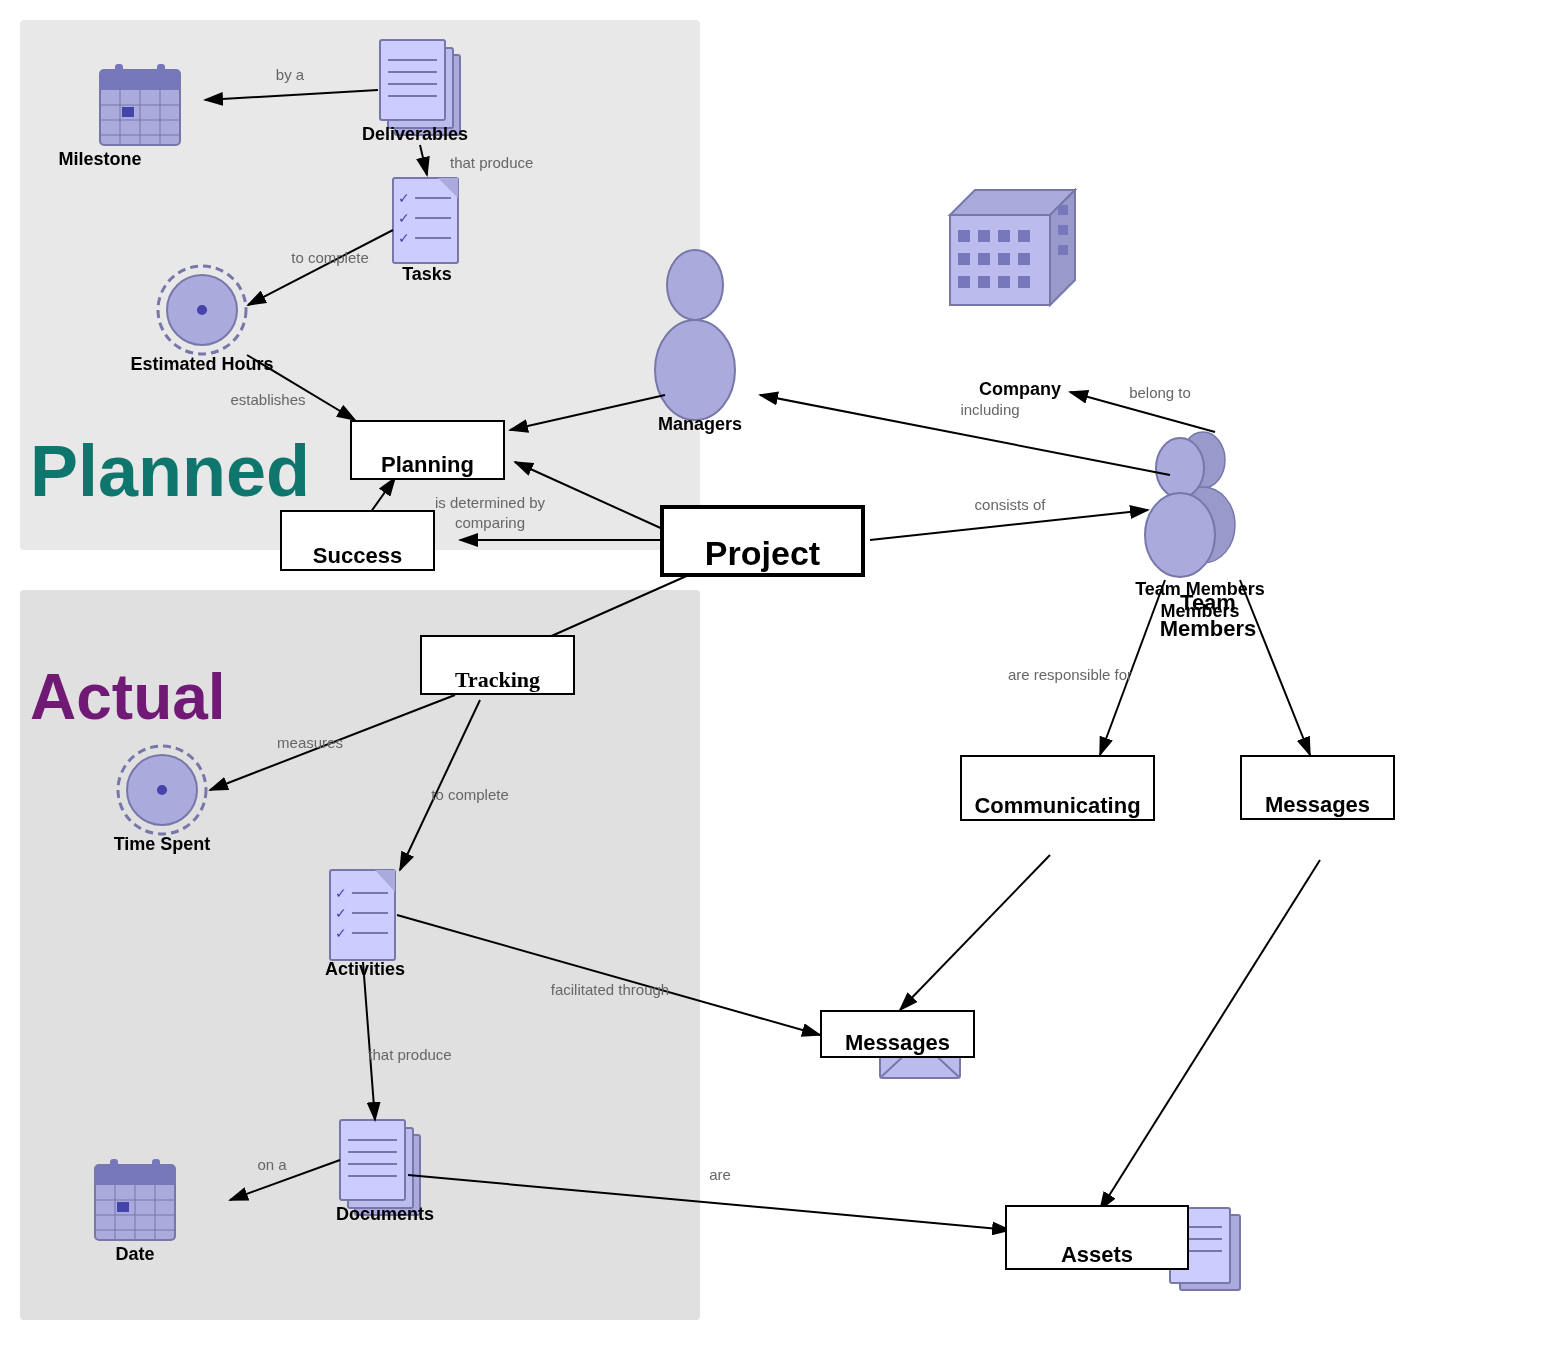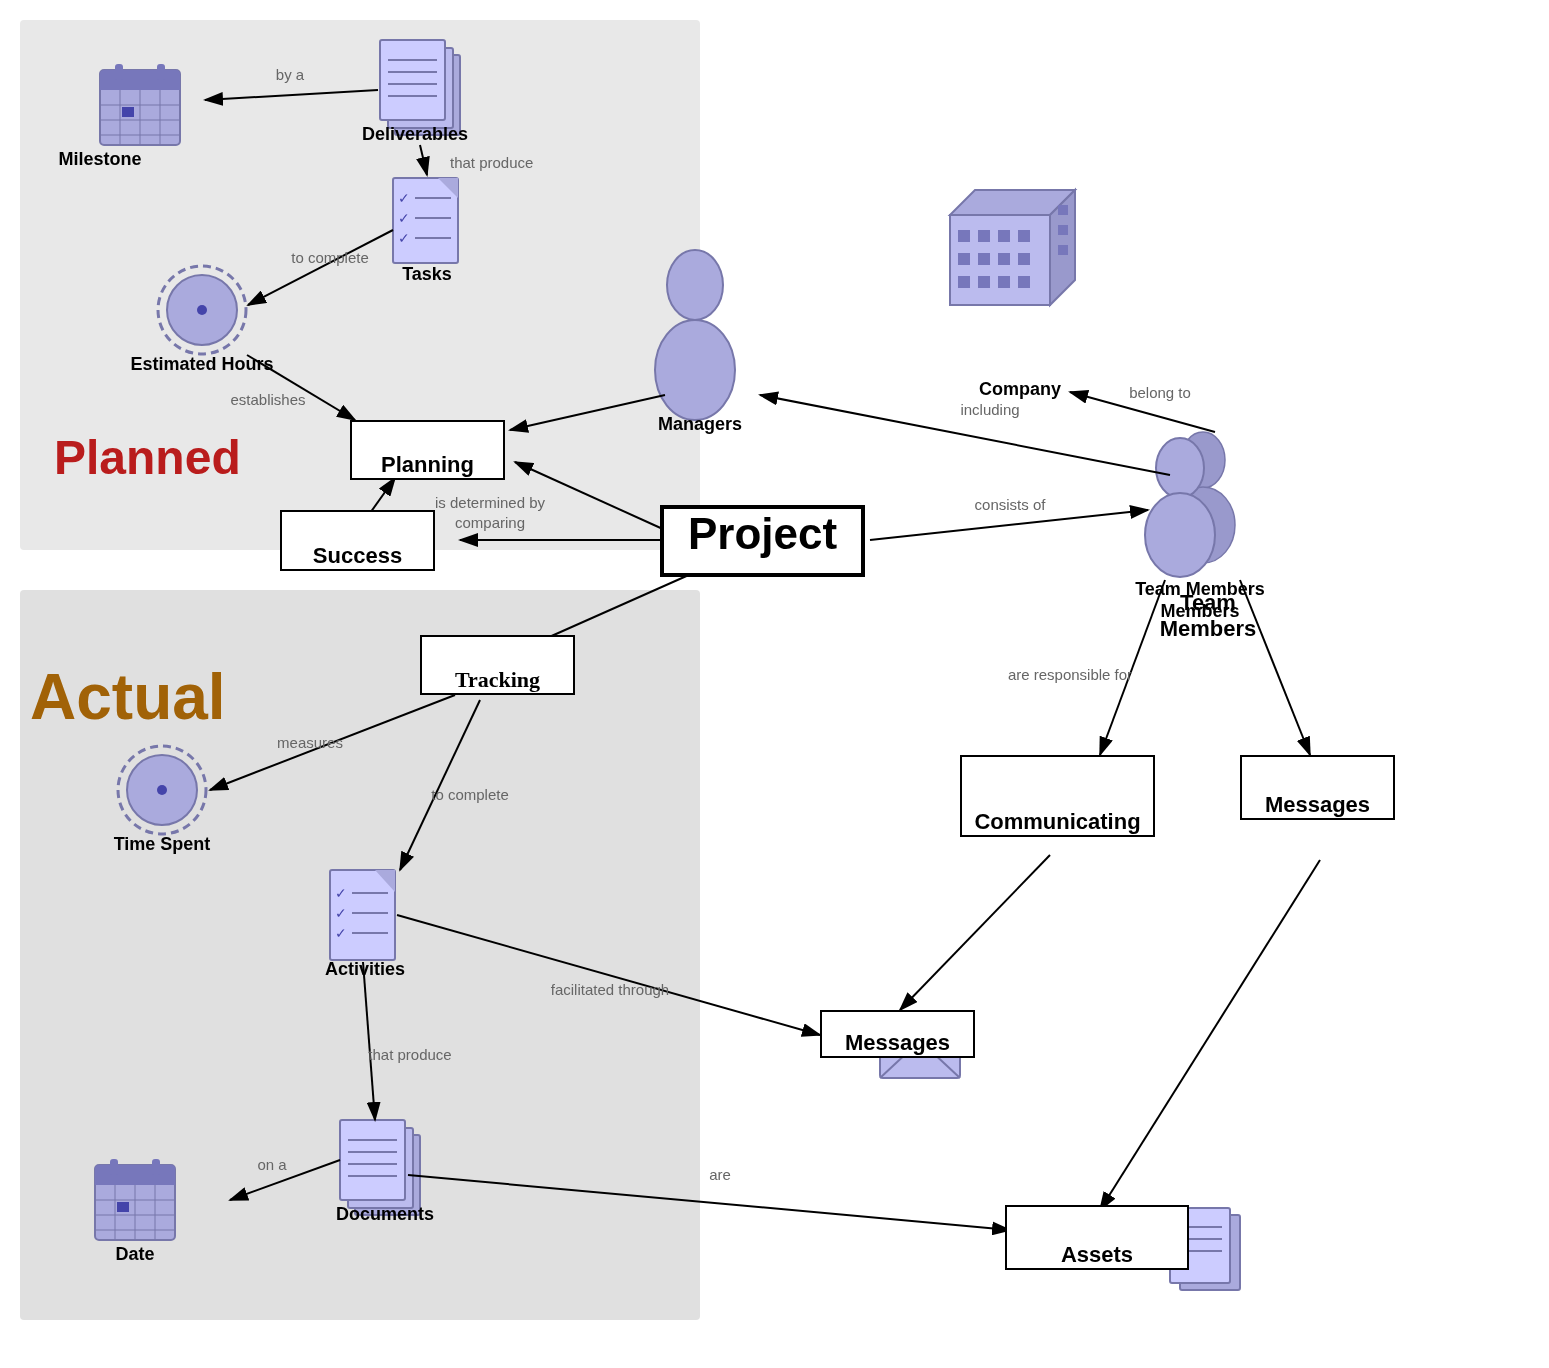--- a/index.html
+++ b/index.html
@@ -33,54 +33,53 @@
       top: 590px; left: 20px;
       width: 680px;
       height: 730px;
       background: #e0e0e0;
       border-radius: 4px;
     }
 
     .region-label-planned {
       position: absolute;
       top: 430px; left: 30px;
-      font-size: 48px;
+      font-size: 72px;
       font-weight: bold;
-      color: #b91c1c;
-      margin-left: 24px;
+      color: #0f766e;
     }
     .region-label-actual {
       position: absolute;
       top: 660px; left: 30px;
       font-size: 64px;
       font-weight: bold;
-      color: #a16207;
+      color: #701a75;
     }
 
     
     .box {
       position: absolute;
       border: 2px solid #000;
       background: #ffffff;
       display: flex;
       align-items: flex-end;
       justify-content: center;
       font-weight: bold;
       font-size: 22px;
       text-align: center;
     }
     .box-thick {
       position: absolute;
       border: 4px solid #000;
       background: #ffffff;
       display: flex;
-      align-items: flex-start;
+      align-items: flex-end;
       justify-content: center;
       font-weight: bold;
-      font-size: 44px;
+      font-size: 34px;
       text-align: center;
     }
 
     
     .arrows-svg {
       position: absolute;
       top: 0; left: 0;
       width: 1549px;
       height: 1368px;
       pointer-events: none;
@@ -340,21 +339,21 @@
   </div>
 
   <div class="box-thick" style="left:660px; top:505px; width:205px; height:72px;">
     <span>Project</span>
   </div>
 
   <div class="box" style="left:420px; top:635px; width:155px; height:60px;font-family:Liberation Serif, serif;">
     <span>Tracking</span>
   </div>
 
-  <div class="box" style="left:960px; top:755px; width:195px; height:82px;">
+  <div class="box" style="left:960px; top:755px; width:195px; height:66px;">
     <span>Communicating</span>
   </div>
 
   <div class="box" style="left:1240px; top:755px; width:155px; height:65px;">
     <span>Messages</span>
   </div>
 
   <div class="box" style="left:820px; top:1010px; width:155px; height:48px;">
     <span>Messages</span>
   </div>

